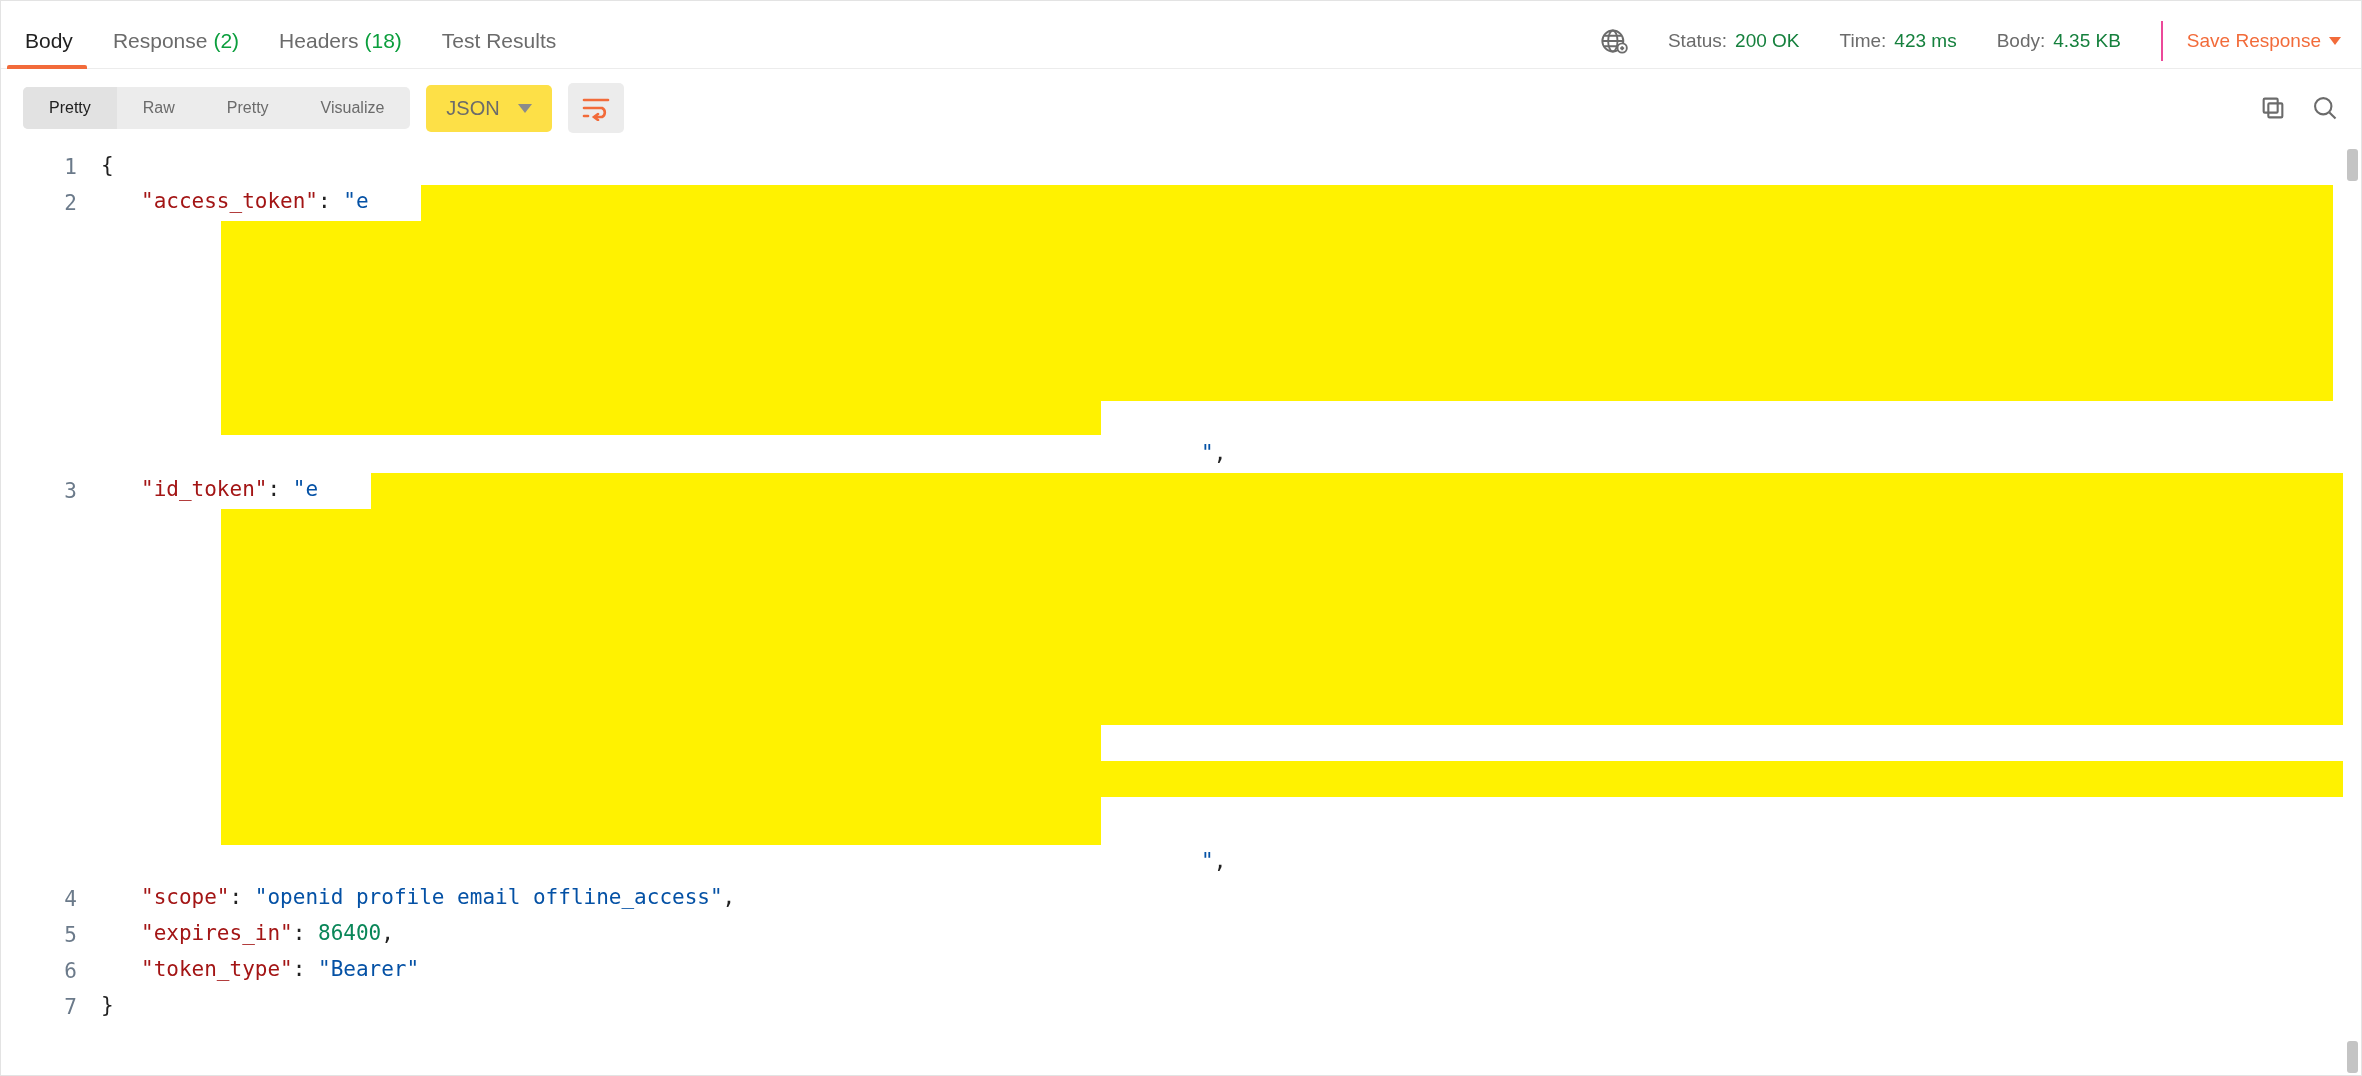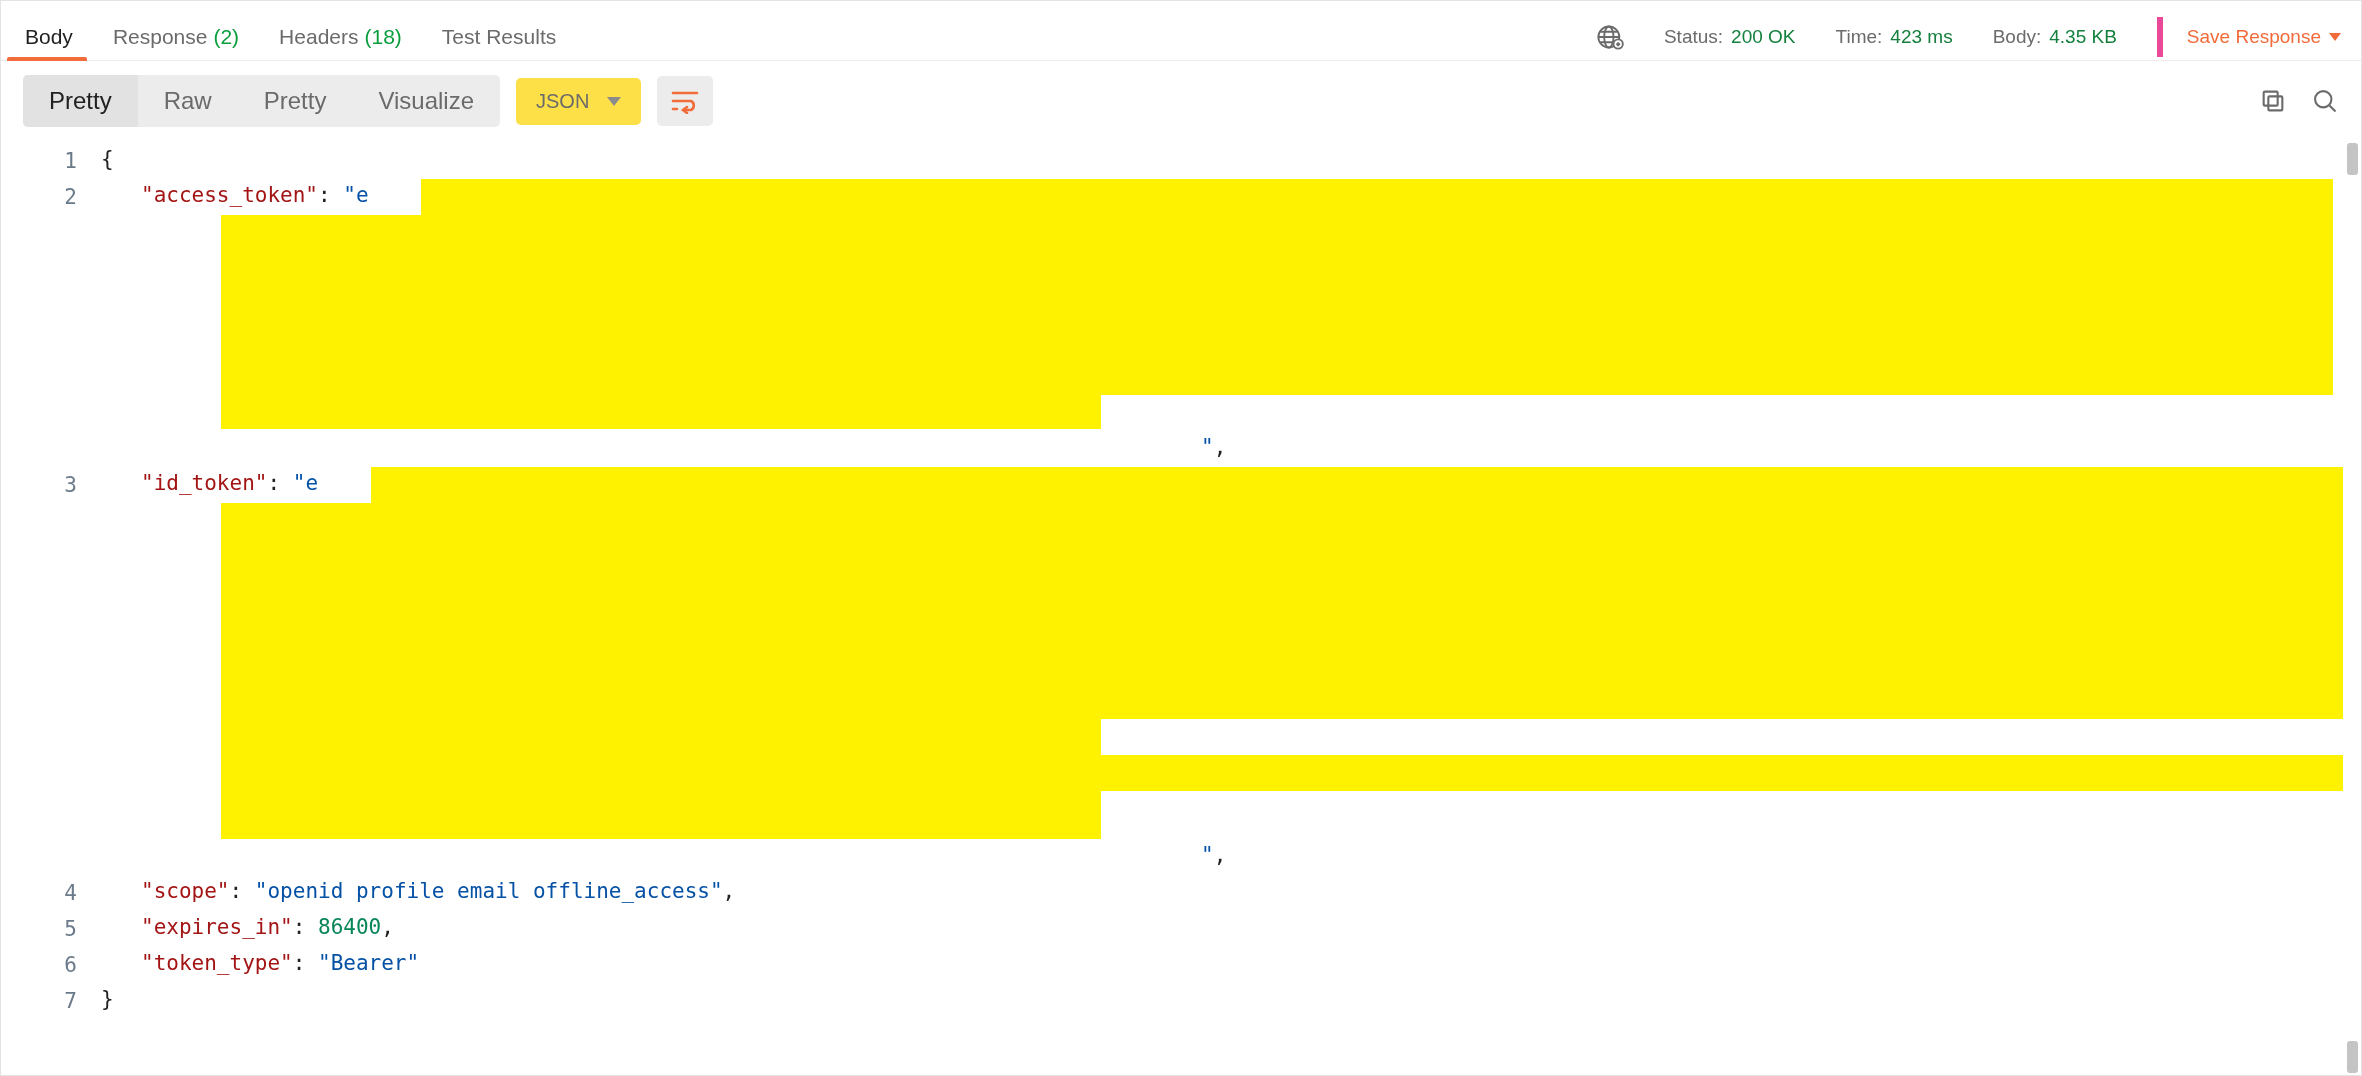--- a/index.html
+++ b/index.html
@@ -12,21 +12,21 @@
     height: 1076px;
     overflow: hidden;
     border: 1px solid #e3e3e3;
   }
   .response-panel { display: flex; flex-direction: column; height: 100%; }
 
   
   .tabbar {
     display: flex;
     align-items: center;
-    height: 60px;
+    height: 68px;
     border-bottom: 1px solid #ececec;
     padding: 12px 20px 0 0;
   }
   .tabbar-left { display: flex; align-items: flex-end; height: 100%; }
   .tab {
     padding: 0 20px;
     height: 100%;
     display: flex;
     align-items: center;
     cursor: pointer;
@@ -60,21 +60,21 @@
   .globe-icon { width: 28px; height: 28px; color: #6b6b6b; }
   .meta { display: flex; gap: 8px; }
   .meta .val-green { color: #15803d; }
   .save-btn {
     color: #f26b3a;
     font-weight: 500;
     cursor: pointer;
     display: flex;
     align-items: center;
     gap: 8px;
-    border-left: 6px solid #ec4899;
+    border-left: 2px solid #ec4899;
     padding-left: 24px;
     height: 40px;
   }
   .save-btn .caret {
     border-left: 6px solid transparent;
     border-right: 6px solid transparent;
     border-top: 8px solid #f26b3a;
   }
 
   
@@ -87,21 +87,21 @@
   .seg {
     display: flex;
     background: #ececec;
     border-radius: 5px;
     overflow: hidden;
   }
   .seg button {
     border: none;
     background: transparent;
     padding: 12px 26px;
-    font-size: 24px;
+    font-size: 16px;
     color: #6b6b6b;
     cursor: pointer;
   }
   .seg button.active {
     background: #e2e2e2;
     color: #212121;
     font-weight: 500;
   }
   .lang-select {
     display: flex;

